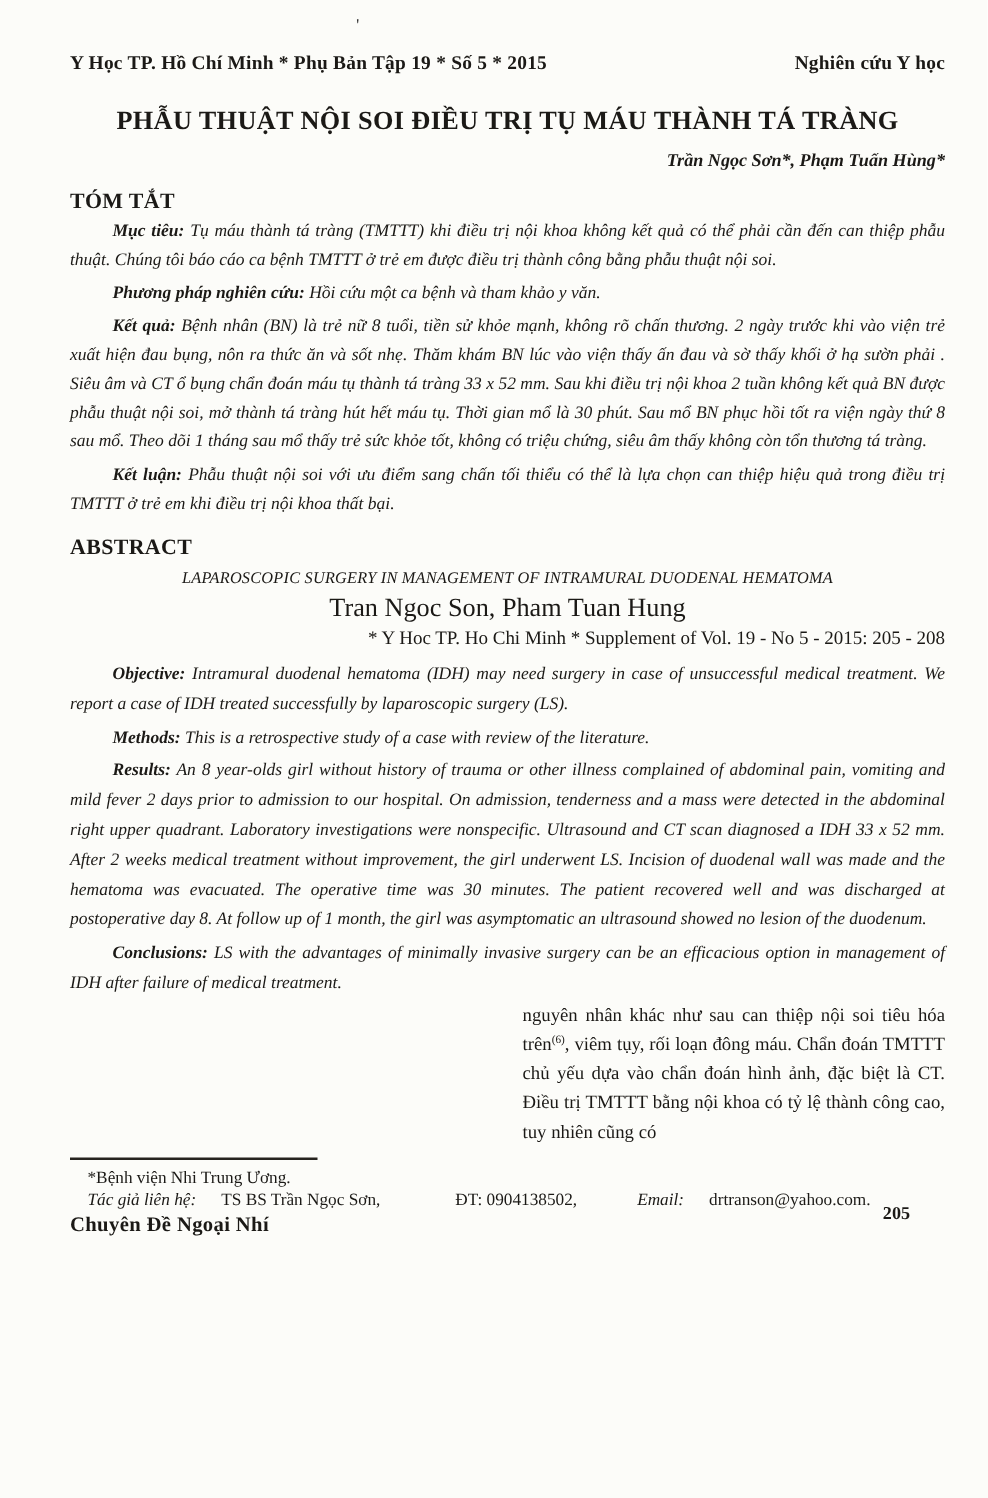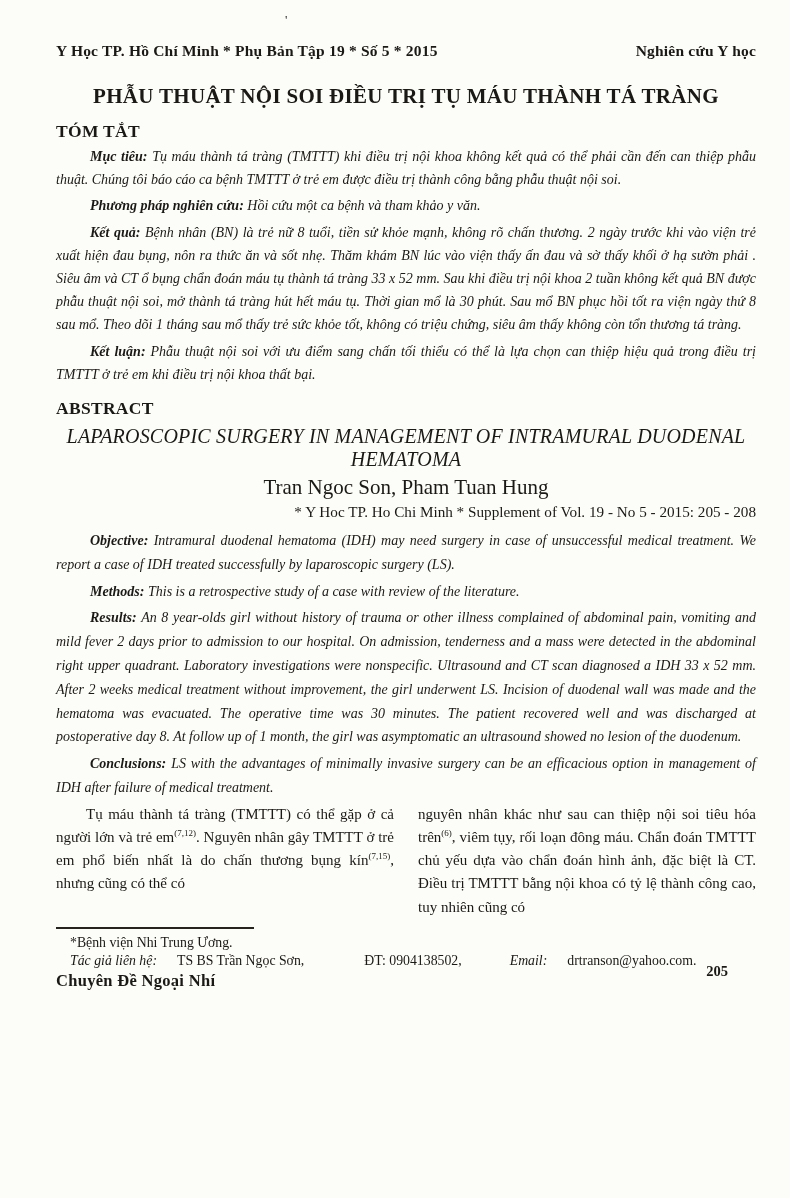--- a/index.html
+++ b/index.html
@@ -57,21 +57,21 @@
     line-height: 23.2px;
     text-align: justify;
     text-indent: 34px;
   }
   p.en { line-height: 23.8px; }
   .lead { font-weight: bold; font-style: italic; }
   .en-title {
     margin: 6px 0 2px 0;
     text-align: center;
     font-style: italic;
-    font-size: 20px;
+    font-size: 13px;
     letter-spacing: 0.2px;
   }
   .en-authors {
     margin: 4px 0 0 0;
     text-align: center;
     font-size: 21px;
   }
   .en-cite {
     margin: 3px 0 8px 0;
     text-align: right;
@@ -148,20 +148,21 @@
 
   <span class="scan-mark">'</span>
 
   <div class="journal-header">
     <span>Y Học TP. Hồ Chí Minh * Phụ Bản Tập 19 * Số 5 * 2015</span>
     <span>Nghiên cứu Y học</span>
   </div>
 
   <div class="paper-title">PHẪU THUẬT NỘI SOI ĐIỀU TRỊ TỤ MÁU THÀNH TÁ TRÀNG</div>
 
+  <div class="authors-vi">Trần Ngọc Sơn*, Phạm Tuấn Hùng*</div>
 
   <div class="section-heading">TÓM TẮT</div>
 
   <p class="vi">
     <span class="lead">Mục tiêu:</span>
     <span>Tụ máu thành tá tràng (TMTTT) khi điều trị nội khoa không kết quả có thể phải cần đến can thiệp phẫu thuật. Chúng tôi báo cáo ca bệnh TMTTT ở trẻ em được điều trị thành công bằng phẫu thuật nội soi.</span>
   </p>
   <p class="vi">
     <span class="lead">Phương pháp nghiên cứu:</span>
     <span>Hồi cứu một ca bệnh và tham khảo y văn.</span>
@@ -193,21 +194,20 @@
     <span class="lead">Results:</span>
     <span>An 8 year-olds girl without history of trauma or other illness complained of abdominal pain, vomiting and mild fever 2 days prior to admission to our hospital. On admission, tenderness and a mass were detected in the abdominal right upper quadrant. Laboratory investigations were nonspecific. Ultrasound and CT scan diagnosed a IDH 33 x 52 mm. After 2 weeks medical treatment without improvement, the girl underwent LS. Incision of duodenal wall was made and the hematoma was evacuated. The operative time was 30 minutes. The patient recovered well and was discharged at postoperative day 8. At follow up of 1 month, the girl was asymptomatic an ultrasound showed no lesion of the duodenum.</span>
   </p>
   <p class="en">
     <span class="lead">Conclusions:</span>
     <span>LS with the advantages of minimally invasive surgery can be an efficacious option in management of IDH after failure of medical treatment.</span>
   </p>
 
   <div class="twocol">
     <div class="col">
-      <p class="body-text indent">Tụ máu thành tá tràng (TMTTT) có thể gặp ở cả người lớn và trẻ em<sup>(7,12)</sup>. Nguyên nhân gây TMTTT ở trẻ em phổ biến nhất là do chấn thương bụng kín<sup>(7,15)</sup>, nhưng cũng có thể có</p>
     </div>
     <div class="col">
       <p class="body-text">nguyên nhân khác như sau can thiệp nội soi tiêu hóa trên<sup>(6)</sup>, viêm tụy, rối loạn đông máu. Chẩn đoán TMTTT chủ yếu dựa vào chẩn đoán hình ảnh, đặc biệt là CT. Điều trị TMTTT bằng nội khoa có tỷ lệ thành công cao, tuy nhiên cũng có</p>
     </div>
   </div>
 
   <div class="footnote-block">
     <div class="footnote-rule"></div>
     <div class="footnote-line1">*Bệnh viện Nhi Trung Ương.</div>
     <div class="footnote-line2">

